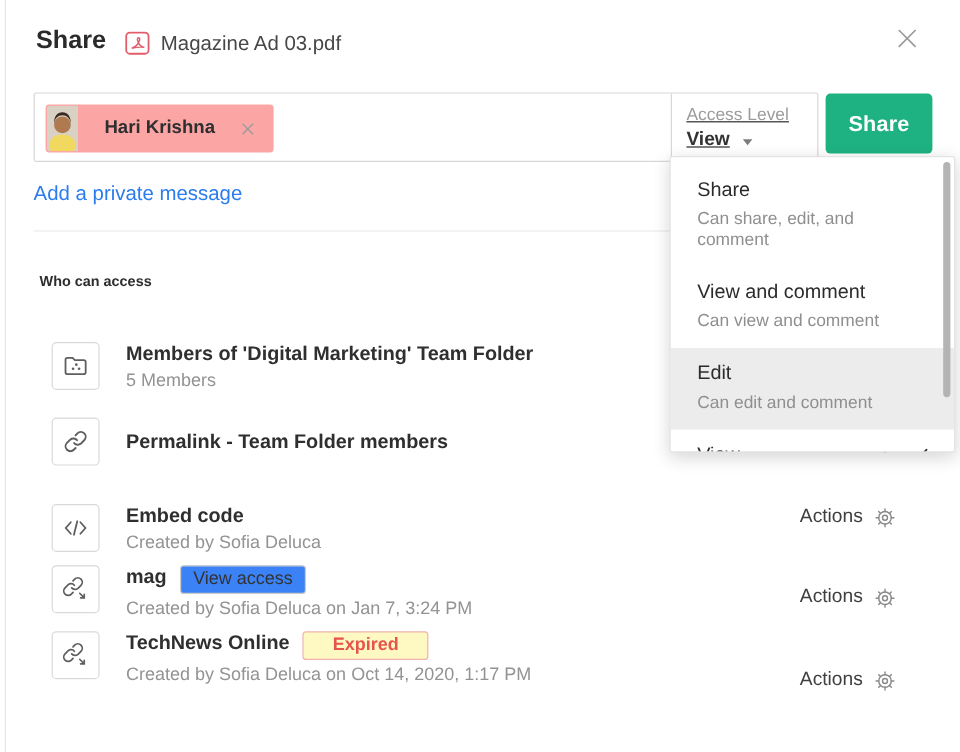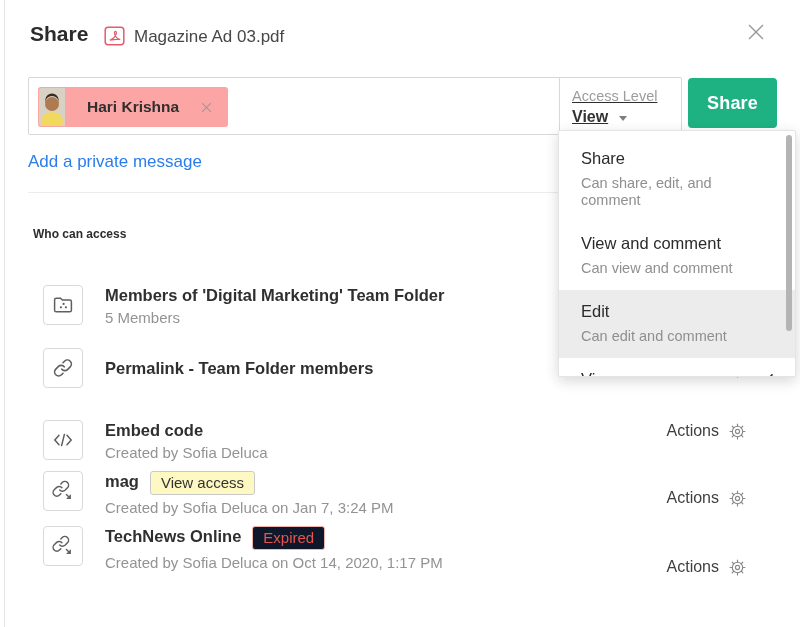--- a/index.html
+++ b/index.html
@@ -43,23 +43,23 @@
 
   
   .row{position:absolute;left:43px;display:flex;gap:22px;}
   .icon-box{width:40px;height:40px;border:1px solid #d9d9d9;border-radius:4px;box-sizing:border-box;
     display:flex;align-items:center;justify-content:center;flex:none;background:#fff;}
   .row-text{display:flex;flex-direction:column;justify-content:center;}
   .row-title{font-size:16.5px;font-weight:700;color:#2f2f2f;line-height:20px;}
   .row-sub{font-size:15px;color:#939393;margin-top:4px;line-height:18px;}
   .title-line{display:flex;align-items:flex-start;gap:11px;}
   .badge-outline{font-size:15px;color:#333;border:1px solid #c9c9c9;border-radius:3px;
-    padding:2px 10px 3px;background:#fef9c3;cursor:pointer;font-weight:400;}
+    padding:2px 10px 3px;background:#3b82f6;cursor:pointer;font-weight:400;}
   .badge-expired{font-size:15px;color:var(--expired-red,#e5544d);border:1px solid #f1b3ae;border-radius:3px;
-    padding:2px 10px 3px;background:#0f172a;font-weight:400;}
+    padding:2px 24px 3px;background:#fef9c3;font-weight:700;}
 
   .actions{position:absolute;right:53px;height:26px;display:flex;align-items:center;gap:9px;
     font-size:16px;color:#3f3f3f;cursor:pointer;}
 
   
   .dropdown{position:absolute;left:558px;top:130px;width:238px;height:247px;background:#fff;
     border:1px solid #e4e4e4;border-radius:2px;box-shadow:0 4px 14px rgba(0,0,0,.16);
     box-sizing:border-box;z-index:30;overflow:hidden;padding-top:6px;}
   .dd-item{padding:11px 20px 13px 22px;cursor:pointer;position:relative;}
   .dd-item.highlight{background:#ececec;}

